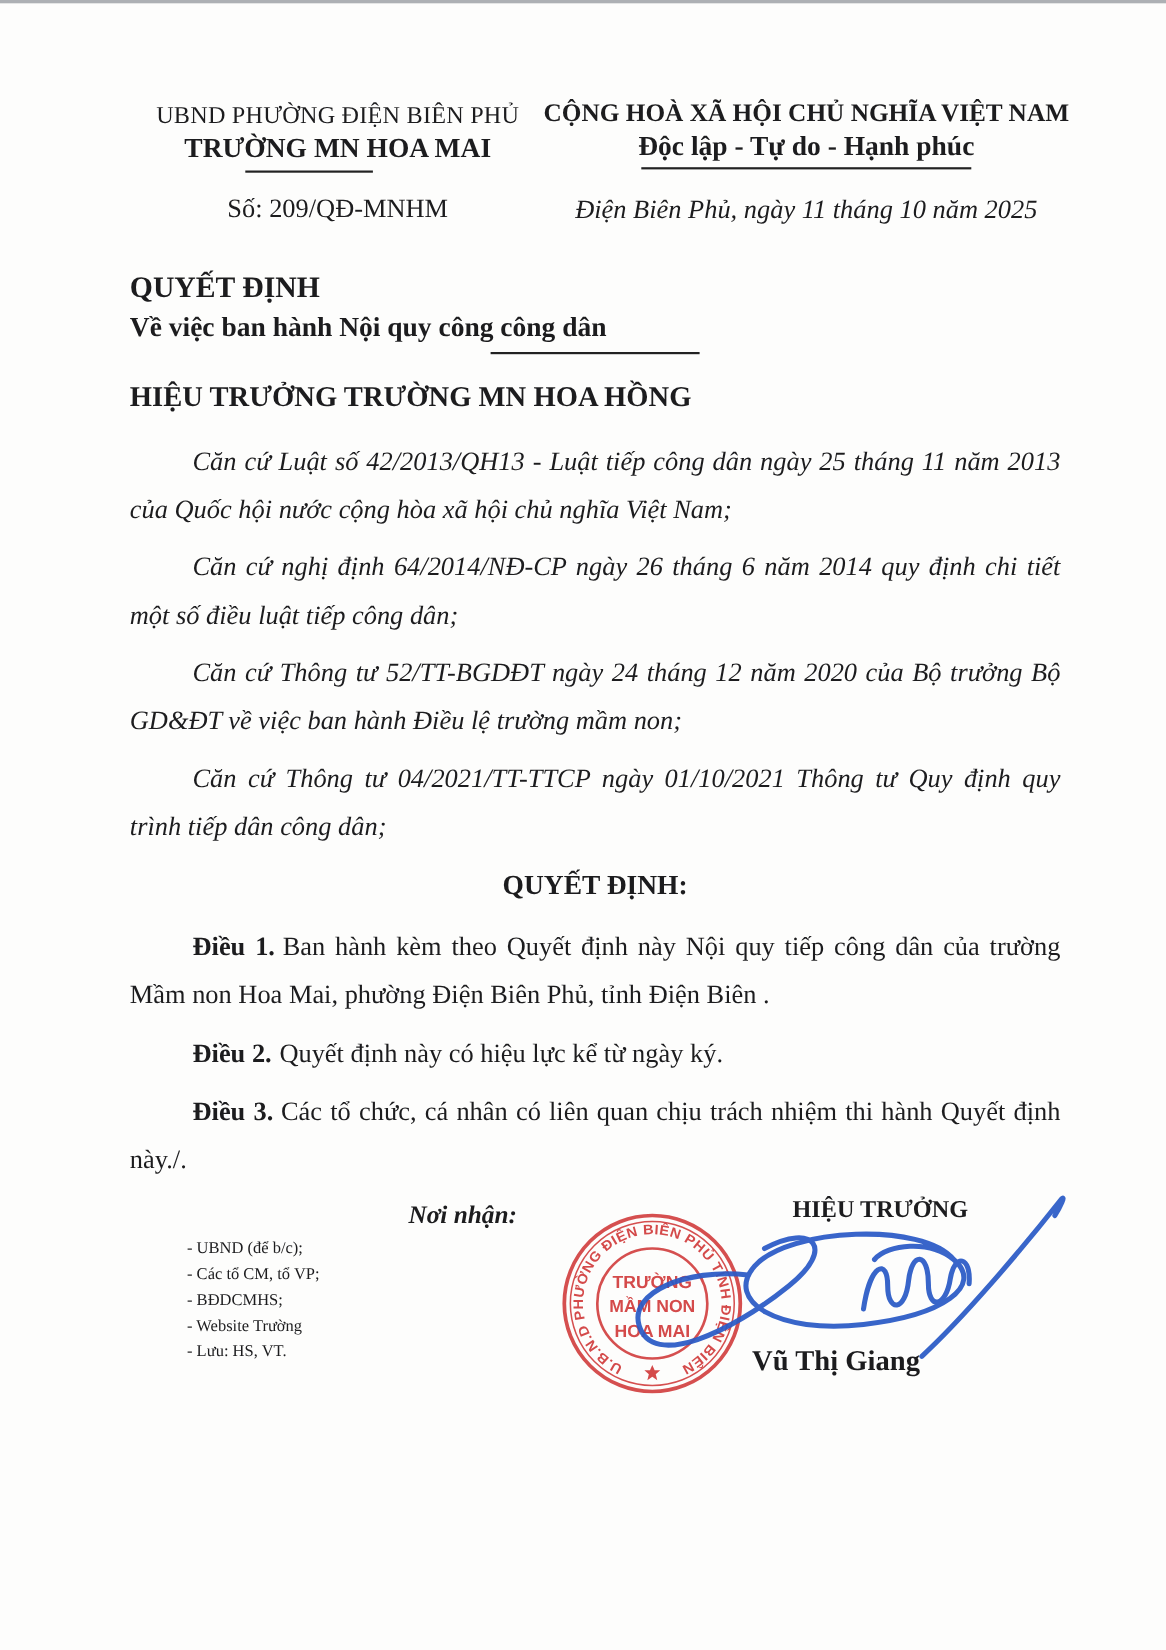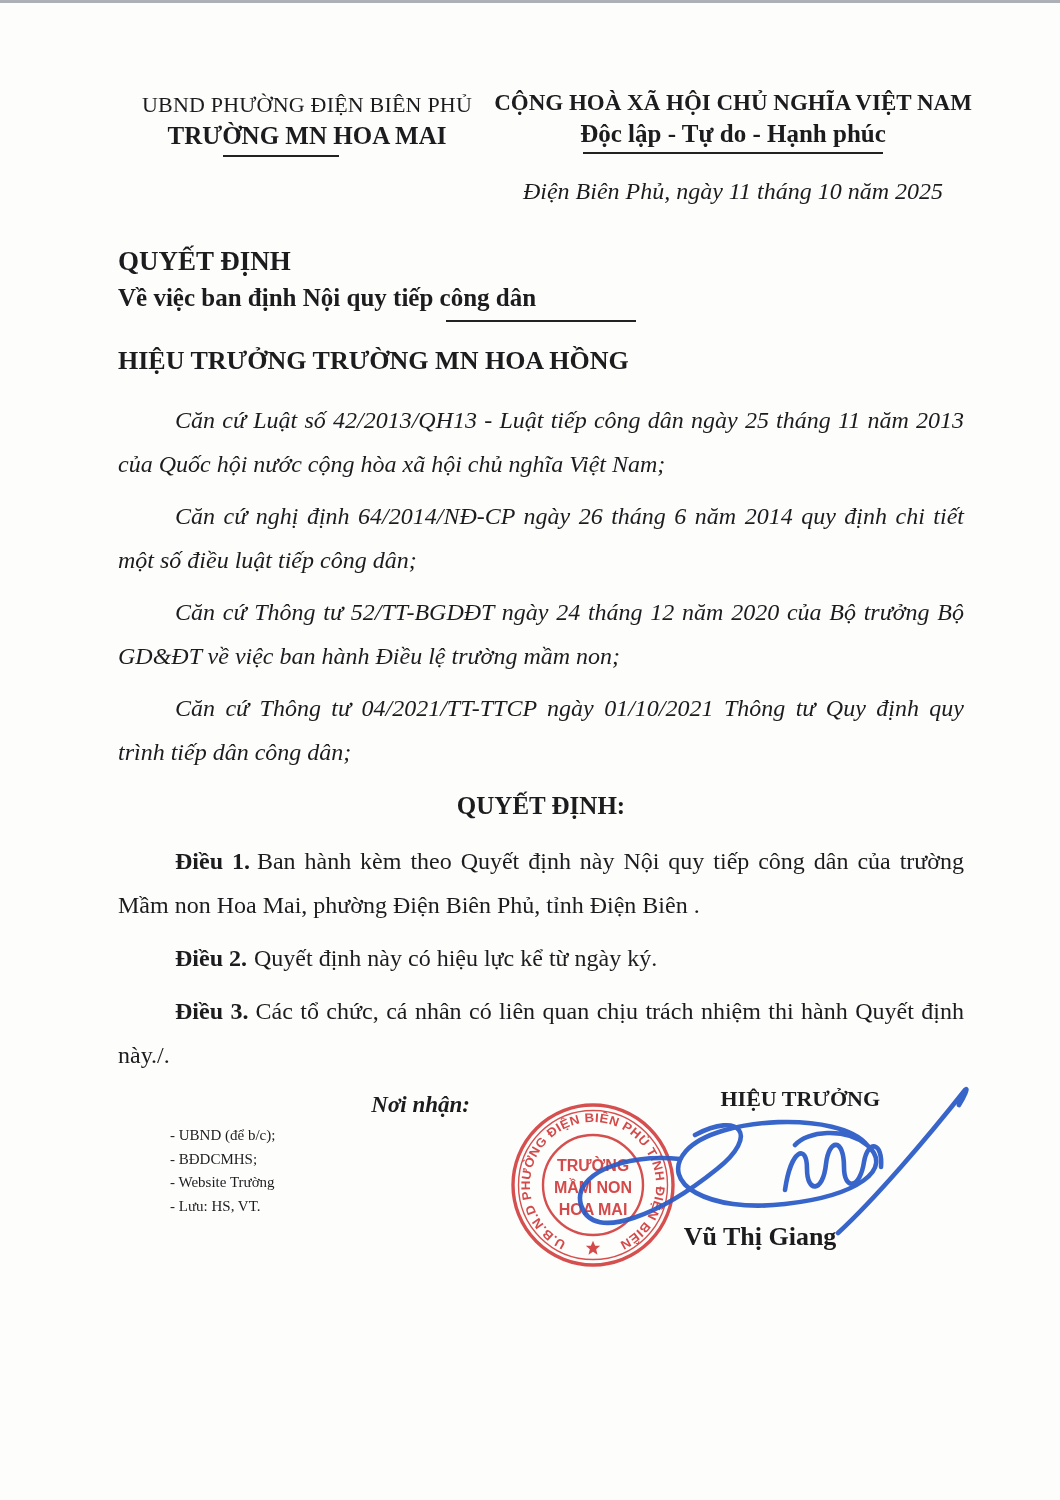--- a/index.html
+++ b/index.html
@@ -60,32 +60,33 @@
 </head>
 <body>
 
 <div class="page">
   <div class="scan-edge-top"></div>
 
   <div class="header-left">
     <div class="org-parent">UBND PHƯỜNG ĐIỆN BIÊN PHỦ</div>
     <div class="org-name">TRƯỜNG MN HOA MAI</div>
     <div class="org-underline"></div>
+    <div class="doc-number">Số: 209/QĐ-MNHM</div>
   </div>
 
   <div class="header-right">
     <div class="motto1">CỘNG HOÀ XÃ HỘI CHỦ NGHĨA VIỆT NAM</div>
     <div class="motto2">Độc lập - Tự do - Hạnh phúc</div>
     <div class="motto-underline"></div>
     <div class="place-date">Điện Biên Phủ, ngày 11 tháng 10 năm 2025</div>
   </div>
 
   <div class="title-block">
     <div class="title-main">QUYẾT ĐỊNH</div>
-    <div class="title-subject">Về việc ban định Nội quy tiếp công dân</div>
+    <div class="title-subject">Về việc ban hành Nội quy công công dân</div>
     <div class="title-underline"></div>
     <div class="title-issuer">HIỆU TRƯỞNG TRƯỜNG MN HOA HỒNG</div>
   </div>
 
   <div class="body-block">
     <p class="preamble-p">Căn cứ Luật số 42/2013/QH13 - Luật tiếp công dân ngày 25 tháng 11 năm 2013 của Quốc hội nước cộng hòa xã hội chủ nghĩa Việt Nam;</p>
     <p class="preamble-p">Căn cứ nghị định 64/2014/NĐ-CP ngày 26 tháng 6 năm 2014 quy định chi tiết một số điều luật tiếp công dân;</p>
     <p class="preamble-p">Căn cứ Thông tư 52/TT-BGDĐT ngày 24 tháng 12 năm 2020 của Bộ trưởng Bộ GD&amp;ĐT về việc ban hành Điều lệ trường mầm non;</p>
     <p class="preamble-p">Căn cứ Thông tư 04/2021/TT-TTCP ngày 01/10/2021 Thông tư Quy định quy trình tiếp dân công dân;</p>
 
@@ -93,20 +94,21 @@
 
     <p class="article-p first"><span class="article-label">Điều 1.</span><span>Ban hành kèm theo Quyết định này Nội quy tiếp công dân của trường Mầm non Hoa Mai, phường Điện Biên Phủ, tỉnh Điện Biên .</span></p>
     <p class="article-p"><span class="article-label">Điều 2.</span><span>Quyết định này có hiệu lực kể từ ngày ký.</span></p>
     <p class="article-p"><span class="article-label">Điều 3.</span><span>Các tổ chức, cá nhân có liên quan chịu trách nhiệm thi hành Quyết định này./.</span></p>
   </div>
 
   <div class="recipients">
     <div class="recipients-heading">Nơi nhận:</div>
     <ul class="recipients-list">
       <li>- UBND (để b/c);</li>
+      <li>- Các tổ CM, tổ VP;</li>
       <li>- BĐDCMHS;</li>
       <li>- Website Trường</li>
       <li>- Lưu: HS, VT.</li>
     </ul>
   </div>
 
   <div class="sig-title">HIỆU TRƯỞNG</div>
 
   <svg class="stamp-svg" width="190" height="190" viewBox="0 0 190 190">
     <g stroke="#d24141" fill="none" opacity="0.92">

